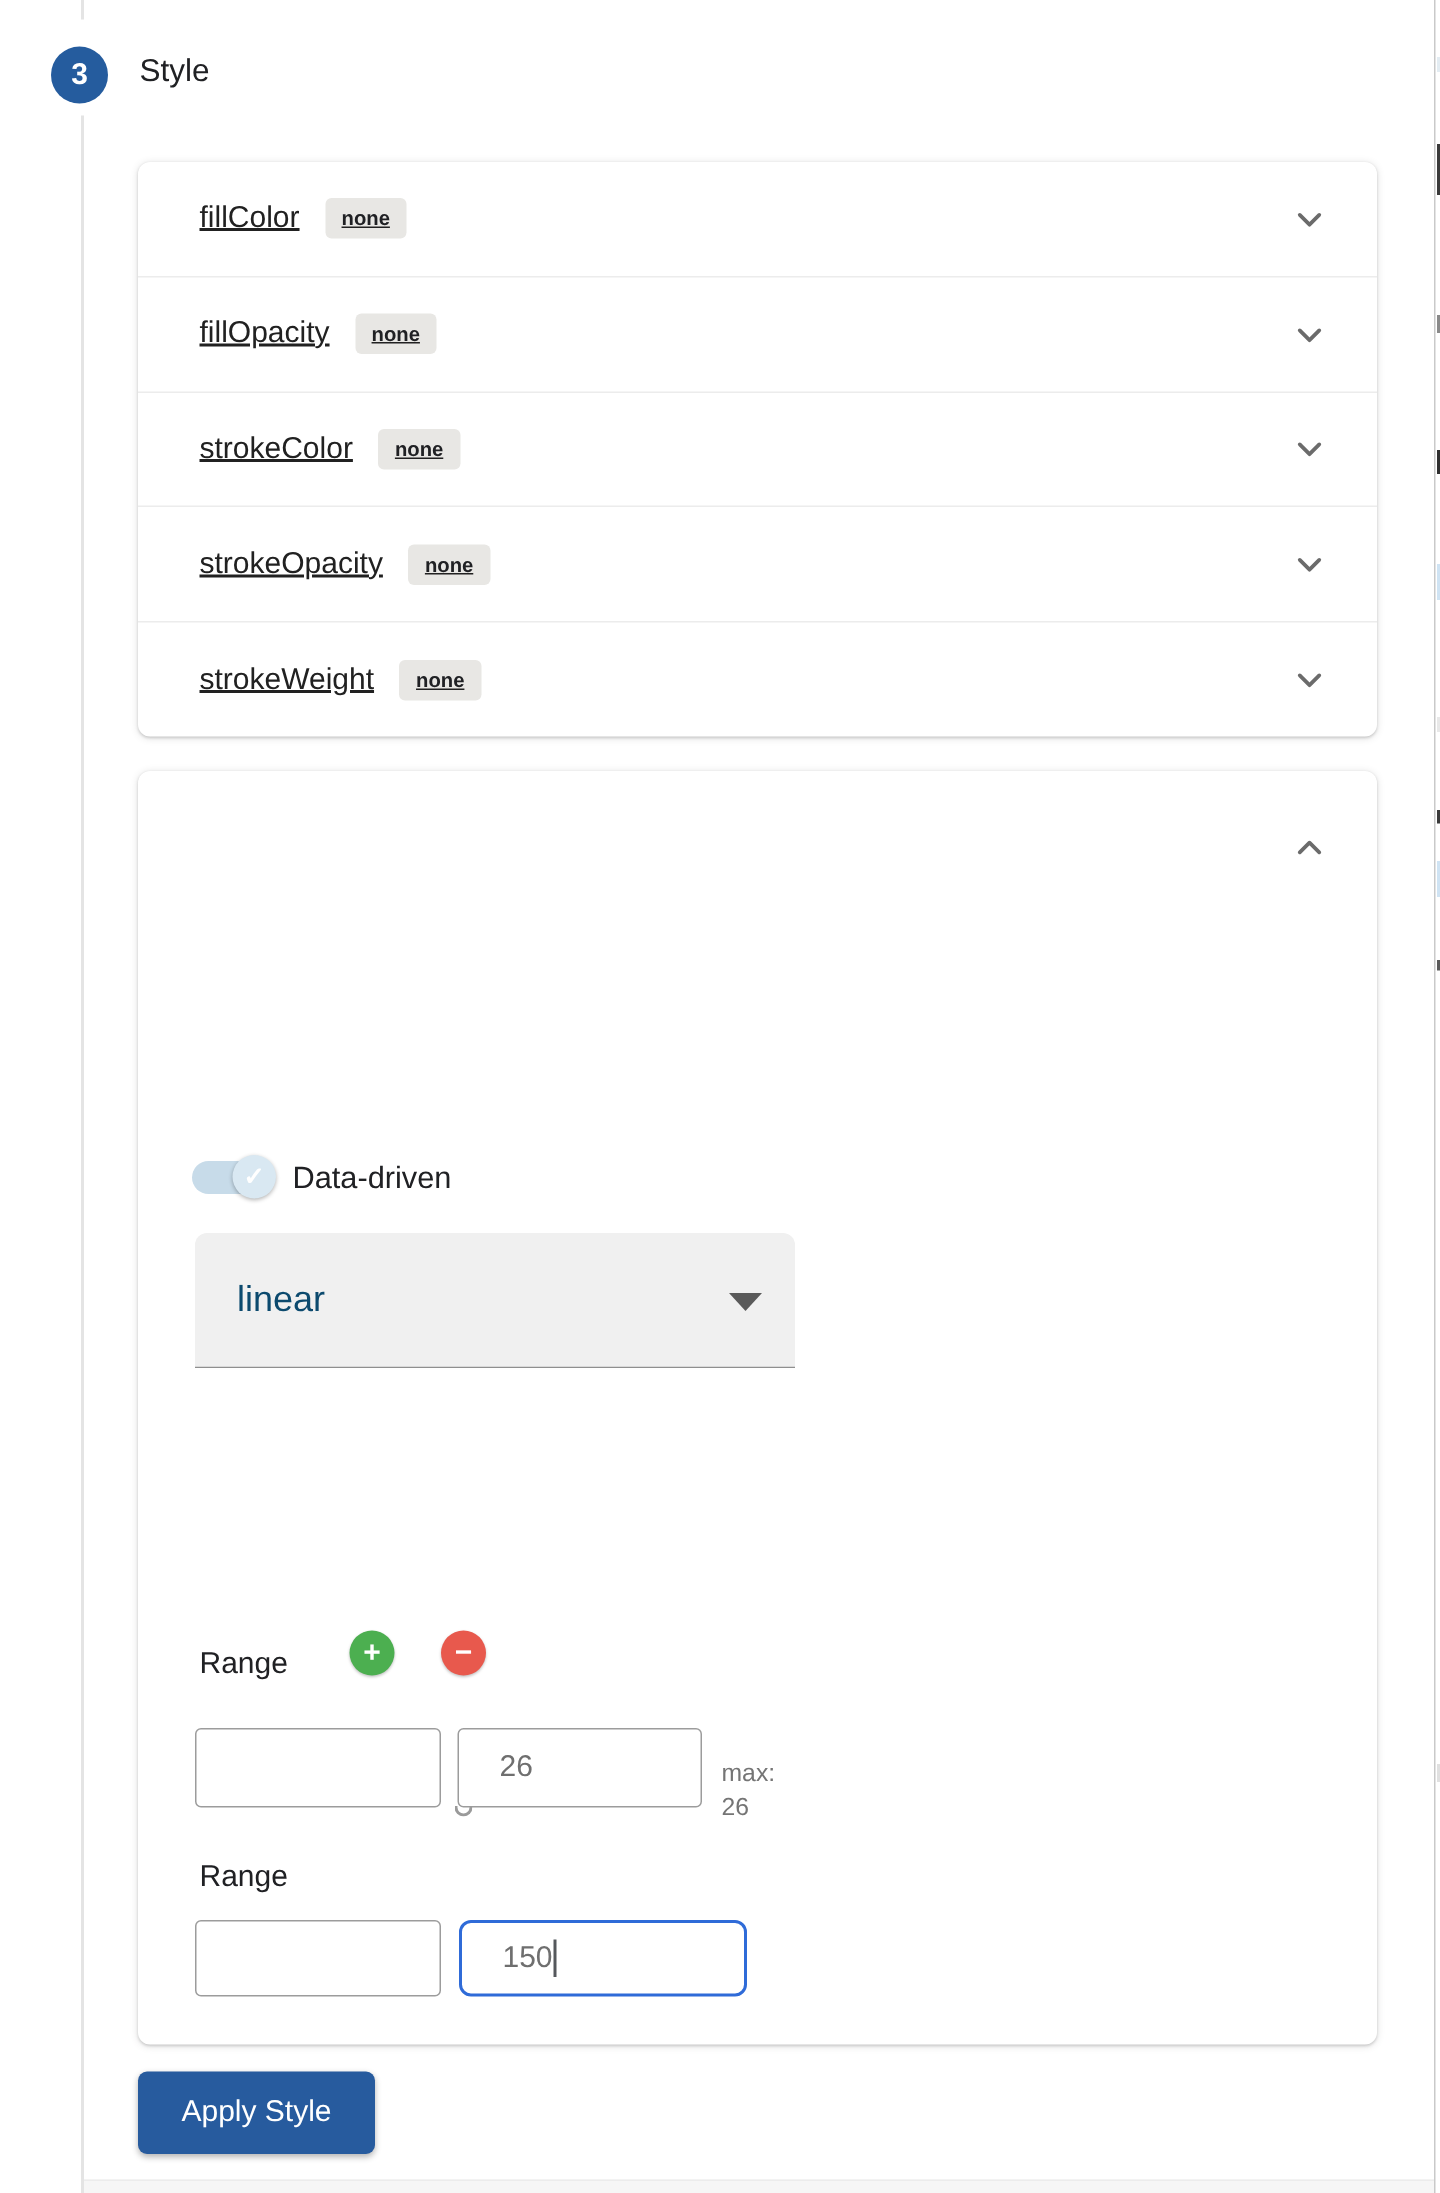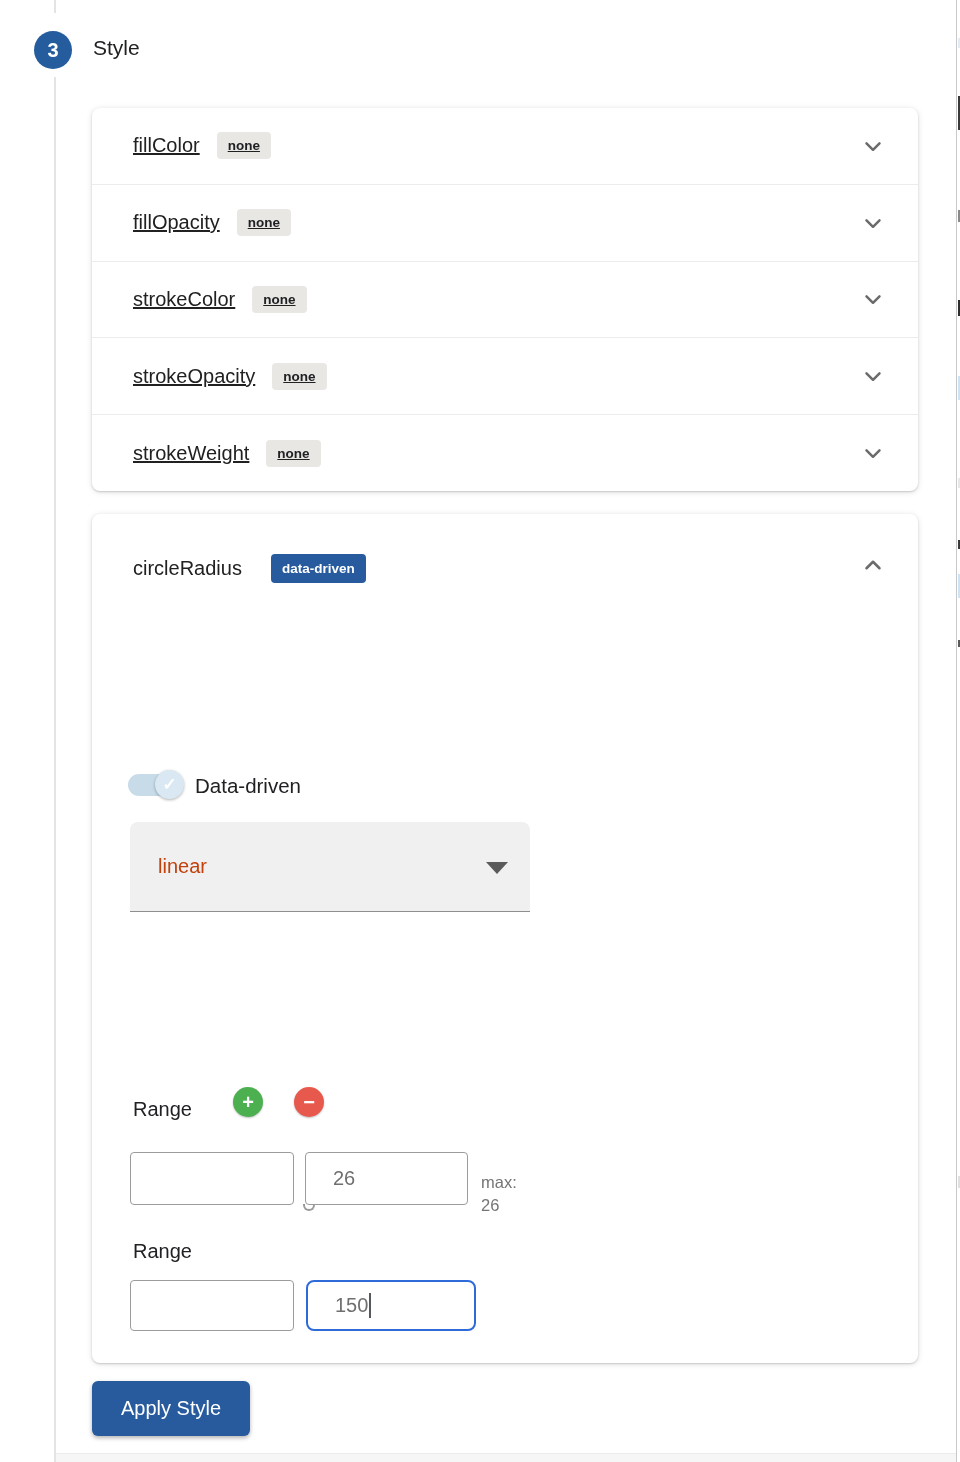--- a/index.html
+++ b/index.html
@@ -41,37 +41,37 @@
     background:#c7dbe9; cursor:pointer; }
   .switch-thumb { position:absolute; left:27px; top:-4px; width:29px; height:29px; border-radius:50%;
     background:#d9e8f2; box-shadow:0 1px 3px rgba(0,0,0,.3); display:flex; align-items:center; justify-content:center;
     color:#fff; font-size:17px; font-weight:700; }
   .toggle-label { position:absolute; left:103px; top:258px; font-size:20.5px; line-height:28px; color:#202124; }
 
   .select { position:absolute; left:38px; width:400px; background:#f0f0f0; border-radius:8px 8px 0 0;
     border-bottom:1px solid #8f8f8f; display:flex; align-items:center; padding-left:28px; cursor:pointer; }
   .select.fn { top:308px; height:90px; }
   .select.field { top:429px; height:88px; }
-  .select-value { font-size:20px; color:#c2410c; }
+  .select-value { font-size:24px; color:#0c4a6e; }
   .dd-arrow { position:absolute; right:22px; top:50%; margin-top:-5px; width:0; height:0;
     border-left:11px solid transparent; border-right:11px solid transparent; border-top:12px solid #5a5a5a; }
 
   .domain-label { position:absolute; left:41px; top:584px; font-size:20px; color:#202124; }
   .circle-btn { position:absolute; top:573px; width:30px; height:30px; border-radius:50%; border:none;
     color:#fff; font-size:20px; font-weight:700; line-height:28px; text-align:center; cursor:pointer;
     box-shadow:0 1px 2px rgba(0,0,0,.25); padding:0; }
   .btn-add { left:141px; background:#4caf50; }
   .btn-remove { left:202px; background:#e8594d; }
 
   .t-input { position:absolute; background:#fff; border:1px solid #9c9c9c; border-radius:4px;
     display:flex; align-items:center; padding-left:27px; font-size:20px; color:#6f6f6f; cursor:text; }
   .dom-min { left:38px; top:638px; width:164px; height:53px; }
   .dom-max { left:213px; top:638px; width:163px; height:53px; }
   .rng-min { left:38px; top:766px; width:164px; height:51px; }
-  .rng-max { left:214px; top:766px; width:170px; height:51px; border:2.5px solid #2f6bd8; border-radius:8px; }
+  .rng-max { left:214px; top:766px; width:192px; height:51px; border:2.5px solid #2f6bd8; border-radius:8px; }
   .caret { display:inline-block; width:2px; height:25px; background:#55585c; margin-left:1px; }
 
   .artifact { position:absolute; left:211px; top:690px; width:12px; height:7px;
     border:2px solid #9a9a9a; border-top:none; border-radius:0 0 9px 9px; }
 
   .max-hint { position:absolute; left:389px; top:657px; font-size:16.5px; line-height:22.5px; color:#757575; }
   .range-label { position:absolute; left:41px; top:726px; font-size:20px; color:#202124; }
 
   .apply-btn { position:absolute; left:92px; top:1381px; width:158px; height:55px; background:#275b9e;
     color:#fff; font-size:20px; font-family:"Liberation Sans", sans-serif; border:none; border-radius:6px;
@@ -125,24 +125,20 @@
     <div class="prop-row">
       <span class="prop-label">strokeWeight</span>
       <span class="badge-none">none</span>
       <svg class="chev" viewBox="0 0 24 24">
           <path d="M6 9.5l6 6 6-6" fill="none" stroke="#6b6b6b" stroke-width="2.3" stroke-linecap="round" stroke-linejoin="round"></path>
         </svg>
     </div>
   </div>
 
   <div class="card card2">
-    <div class="cr-header">
-      <span class="cr-title">circleRadius</span>
-      <span class="badge-dd">data-driven</span>
-    </div>
     <svg class="cr-chevron" viewBox="0 0 24 24">
         <path d="M6 15l6-6 6 6" fill="none" stroke="#6b6b6b" stroke-width="2.3" stroke-linecap="round" stroke-linejoin="round"></path>
       </svg>
 
 
     <div class="switch">
       <div class="switch-thumb">✓</div>
     </div>
     <div class="toggle-label">Data-driven</div>
 

